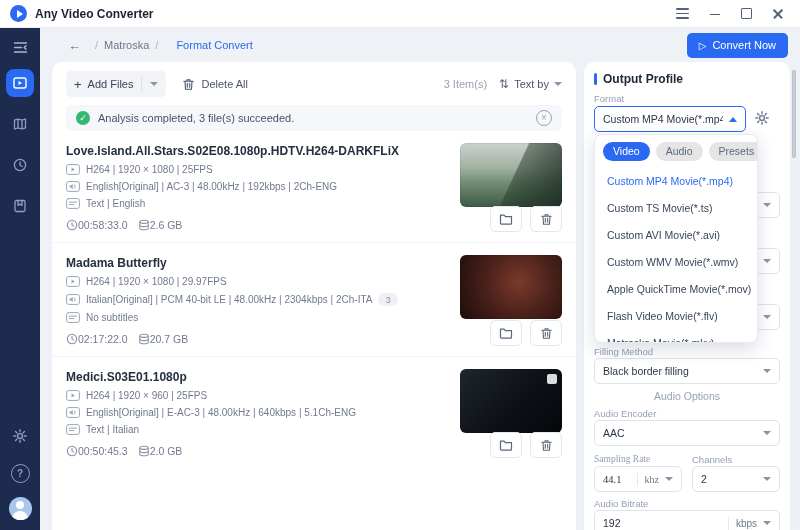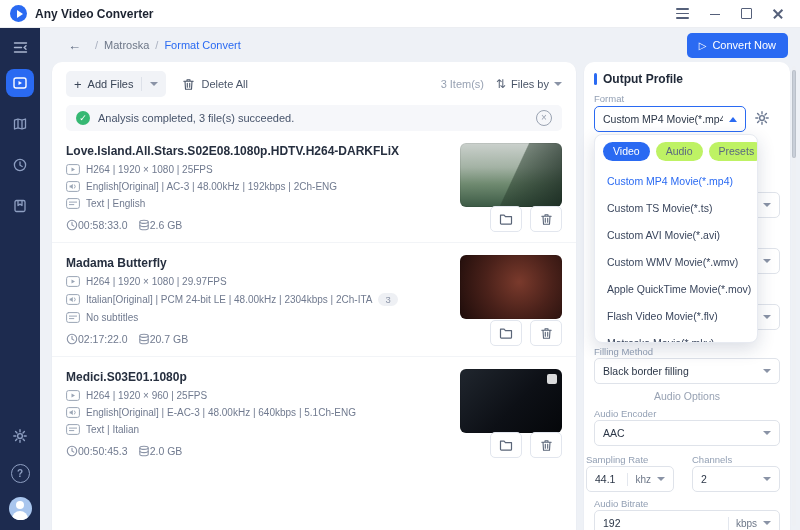--- a/index.html
+++ b/index.html
@@ -34,21 +34,21 @@
   .avatar{width:23px;height:23px;border-radius:50%;background:#a9c6ee;margin:14px 0 10px;position:relative;overflow:hidden;cursor:pointer;}
   .avatar::before{content:"";position:absolute;left:7.5px;top:4px;width:8px;height:8px;border-radius:50%;background:#fff;}
   .avatar::after{content:"";position:absolute;left:3.5px;top:14px;width:16px;height:10px;border-radius:8px 8px 0 0;background:#fff;}
 
   
   .crumbs{position:absolute;left:40px;top:28px;right:0;height:34px;display:flex;align-items:center;
           padding:0 12px 0 28px;box-sizing:border-box;font-size:11px;}
   .back-arrow{color:#5f6b80;font-size:13px;margin-right:8px;cursor:pointer;}
   .crumb-sep{color:#aab1c0;margin:0 6px;}
   .crumb{color:#6d7788;cursor:pointer;}
-  .crumb.current{color:#2a6af2;}
+  .crumb.current{color:#2a6af2;margin-left:12px;}
   .convert-btn{margin-left:auto;height:25px;background:#2a6af2;color:#fff;border-radius:5px;display:flex;align-items:center;
                gap:6px;padding:0 12px;font-size:11px;cursor:pointer;}
   .convert-btn .ply{font-size:10px;}
 
   
   .main-card{position:absolute;left:52px;top:62px;width:524px;height:468px;background:#fff;border-radius:10px 10px 0 0;
              box-shadow:0 1px 2px rgba(30,45,80,.05);overflow:hidden;}
   .toolbar{display:flex;align-items:center;padding:9px 14px 5px;gap:12px;}
   .addfiles{display:flex;align-items:center;background:#f1f3f7;border-radius:5px;height:26px;padding:0 8px;gap:6px;
             font-size:11px;color:#3a4557;cursor:pointer;}
@@ -101,29 +101,29 @@
   .sel-text{flex:1;font-size:10.5px;color:#2b3647;white-space:nowrap;overflow:hidden;}
   .unit{font-size:10px;color:#6d7788;border-left:1px solid #e3e7ee;padding-left:7px;line-height:13px;}
   .fmt-label{top:31px;}
   .fmt-select{top:44px;width:152px;border:1.3px solid #2a6af2;}
   .gear-btn{position:absolute;left:170px;top:48px;color:#6b7890;cursor:pointer;}
   .covered{justify-content:flex-end;z-index:1;}
   .frag{font-size:10.5px;color:#49566b;}
   .dropdown{position:absolute;left:10px;top:72px;width:162px;background:#fff;border:1px solid #e7eaf1;border-radius:8px;
             box-shadow:0 6px 18px rgba(25,45,90,.16);z-index:20;padding:7px 0 0;overflow:hidden;}
   .tabs{display:flex;gap:6px;padding:0 8px 7px;}
-  .tab{height:19px;line-height:19px;padding:0 10px;border-radius:10px;font-size:10.5px;background:#bef264;color:#5a6880;cursor:pointer;}
+  .tab{height:19px;line-height:19px;padding:0 10px;border-radius:10px;font-size:10.5px;background:#e5e5e5;color:#5a6880;cursor:pointer;}
   .tab.active{background:#2a6af2;color:#fff;}
   .opt{height:27px;line-height:27px;padding:0 12px;font-size:10.5px;color:#39455c;white-space:nowrap;overflow:hidden;cursor:pointer;}
   .opt.sel{color:#2a6af2;}
   .opt-clip{height:12px;overflow:hidden;}
   .sec-title{position:absolute;left:10px;width:186px;text-align:center;font-size:10.5px;color:#98a2b3;}
 
   
-  .half-l{left:2px;width:88px;}
+  .half-l{left:10px;width:88px;font-family:Liberation Serif, serif;}
   .half-r{left:108px;width:88px;}
 
   
   .vscroll{position:absolute;left:792px;top:66px;width:4px;height:460px;border-radius:2px;background:#eef0f4;}
   .vscroll .thumb{position:absolute;left:0;top:4px;width:4px;height:88px;border-radius:2px;background:#c9cfd9;}
 </style>
 </head>
 <body>
 
 <div class="titlebar">
@@ -210,21 +210,21 @@
     <span class="btn-plain">
       <svg width="13" height="13" viewBox="0 0 13 13" fill="none" stroke="currentColor" stroke-width="1.1" stroke-linecap="round" stroke-linejoin="round">
           <path d="M1.8 3.2h9.4M5 3V1.8h3V3M3 3.2l.5 8h6l.5-8M5.3 5.2v4M7.7 5.2v4"></path>
         </svg>
       <span>Delete All</span>
     </span>
     <span class="tb-spacer"></span>
     <span class="item-count">3 Item(s)</span>
     <span class="sort-btn">
       <span class="sort-glyph">⇅</span>
-      <span>Files by</span>
+      <span>Text by</span>
       <span class="chev"></span>
     </span>
   </div>
 
   <div class="banner">
     <span class="check-badge">
         <span>✓</span>
       </span>
     <span>Analysis completed, 3 file(s) succeeded.</span>
     <span class="banner-close">
@@ -308,21 +308,21 @@
       <span class="spec-text">H264 | 1920 × 1080 | 29.97FPS</span>
     </div>
     <div class="spec">
       <span class="spec-ic">
           <svg width="14" height="11" viewBox="0 0 14 11" fill="none" stroke="currentColor" stroke-width="1" stroke-linejoin="round">
             <rect x=".6" y=".6" width="12.8" height="9.8" rx="2"></rect>
             <path d="M3.6 4.4h1.2L6.8 3v5L4.8 6.6H3.6Z" fill="currentColor" stroke="none"></path>
             <path d="M8.6 3.9a2.3 2.3 0 0 1 0 3.2" stroke-linecap="round"></path>
           </svg>
         </span>
-      <span class="spec-text">Italian[Original] | PCM 24-bit LE | 48.00kHz | 2304kbps | 2Ch-ITA</span>
+      <span class="spec-text">Italian[Original] | PCM 40-bit LE | 48.00kHz | 2304kbps | 2Ch-ITA</span>
       <span class="badge">3</span>
     </div>
     <div class="spec">
       <span class="spec-ic">
           <svg width="14" height="11" viewBox="0 0 14 11" fill="none" stroke="currentColor" stroke-width="1" stroke-linecap="round">
             <rect x=".6" y=".6" width="12.8" height="9.8" rx="2"></rect>
             <path d="M3.4 4.1h7.2M3.4 6.6h4.4"></path>
           </svg>
         </span>
       <span class="spec-text">No subtitles</span>

